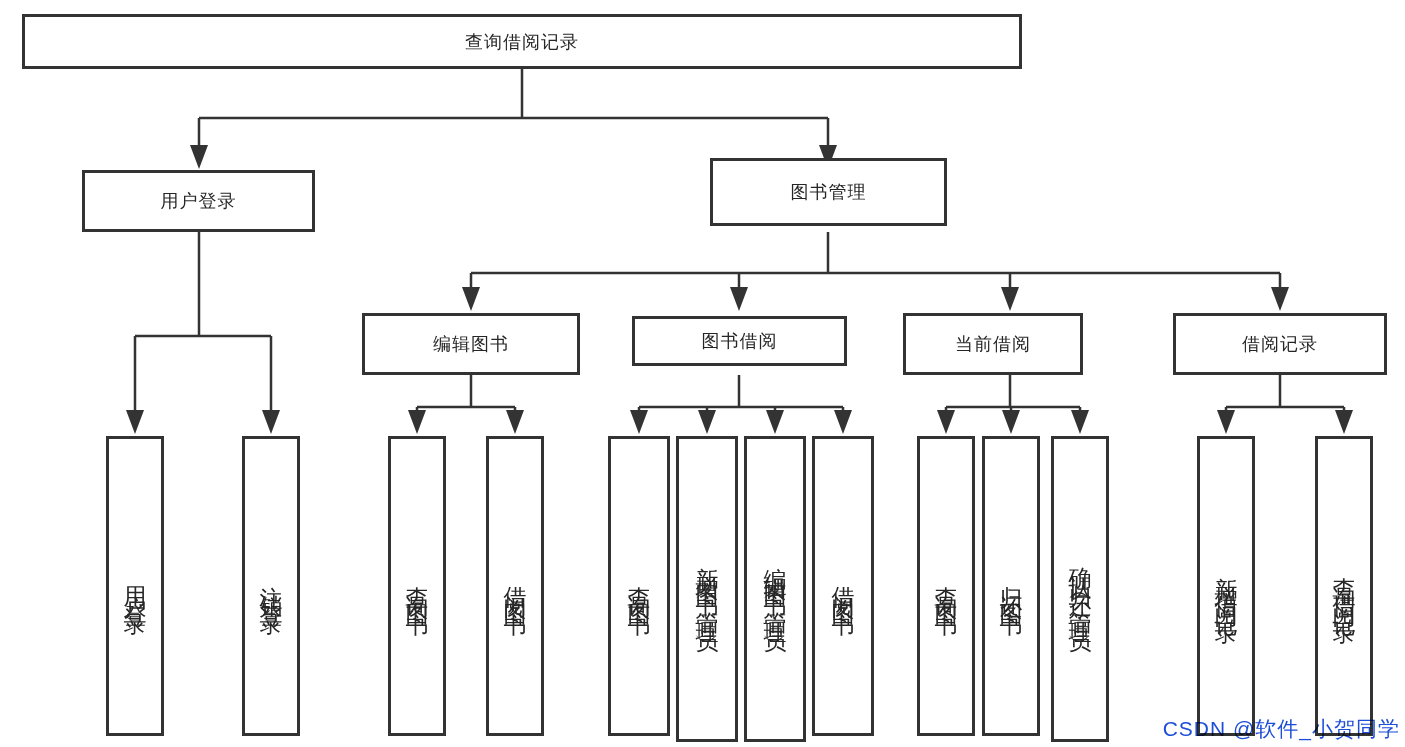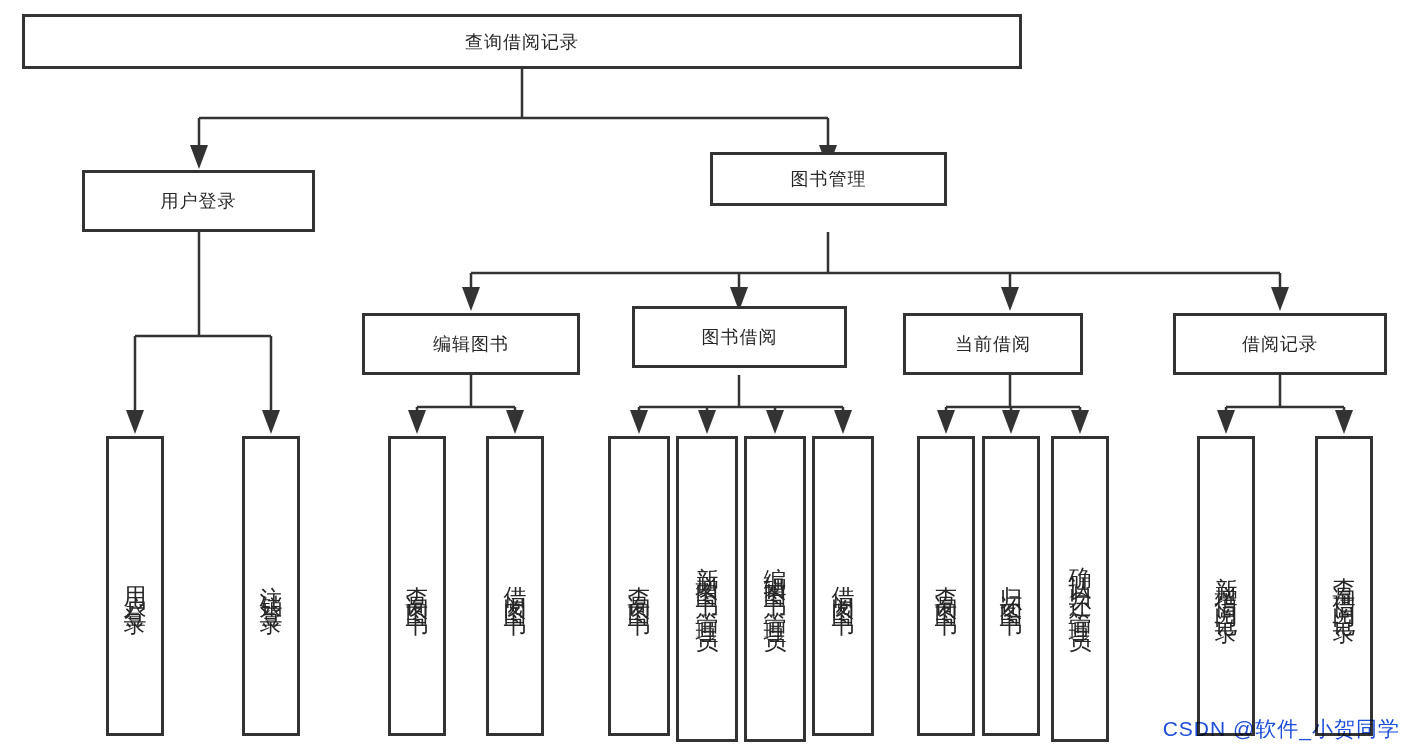--- a/index.html
+++ b/index.html
@@ -60,28 +60,28 @@
     </g>
   </svg>
 
   <div class="node hnode" style="left:22px;top:14px;width:1000px;height:55px">
     <span>查询借阅记录</span>
   </div>
 
   <div class="node hnode" style="left:82px;top:170px;width:233px;height:62px">
     <span>用户登录</span>
   </div>
-  <div class="node hnode" style="left:710px;top:152px;width:237px;height:54px">
+  <div class="node hnode" style="left:710px;top:158px;width:237px;height:68px">
     <span>图书管理</span>
   </div>
 
   <div class="node hnode" style="left:362px;top:313px;width:218px;height:62px">
     <span>编辑图书</span>
   </div>
-  <div class="node hnode" style="left:632px;top:306px;width:215px;height:62px">
+  <div class="node hnode" style="left:632px;top:316px;width:215px;height:50px">
     <span>图书借阅</span>
   </div>
   <div class="node hnode" style="left:903px;top:313px;width:180px;height:62px">
     <span>当前借阅</span>
   </div>
   <div class="node hnode" style="left:1173px;top:313px;width:214px;height:62px">
     <span>借阅记录</span>
   </div>
 
   <div class="node leaf" style="left:106px;top:436px;width:58px;height:300px">

